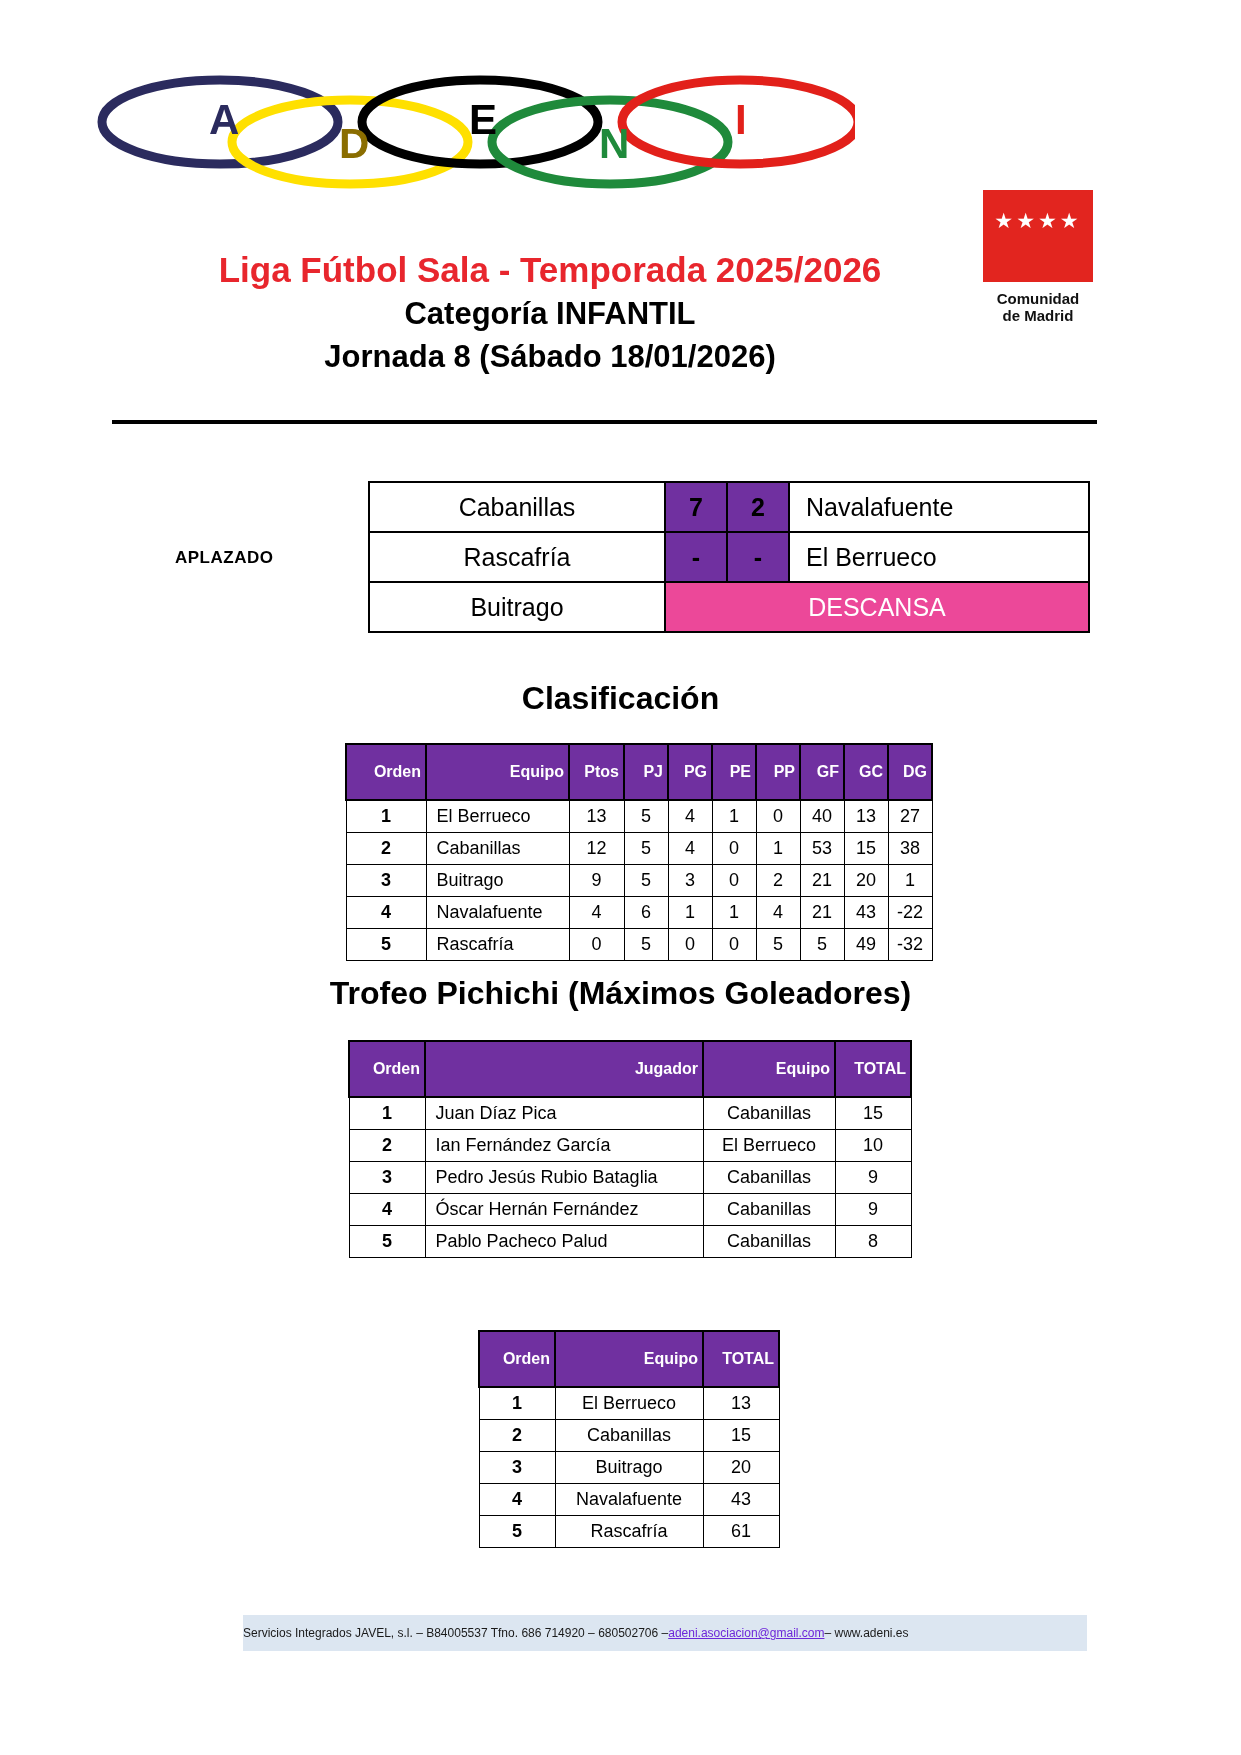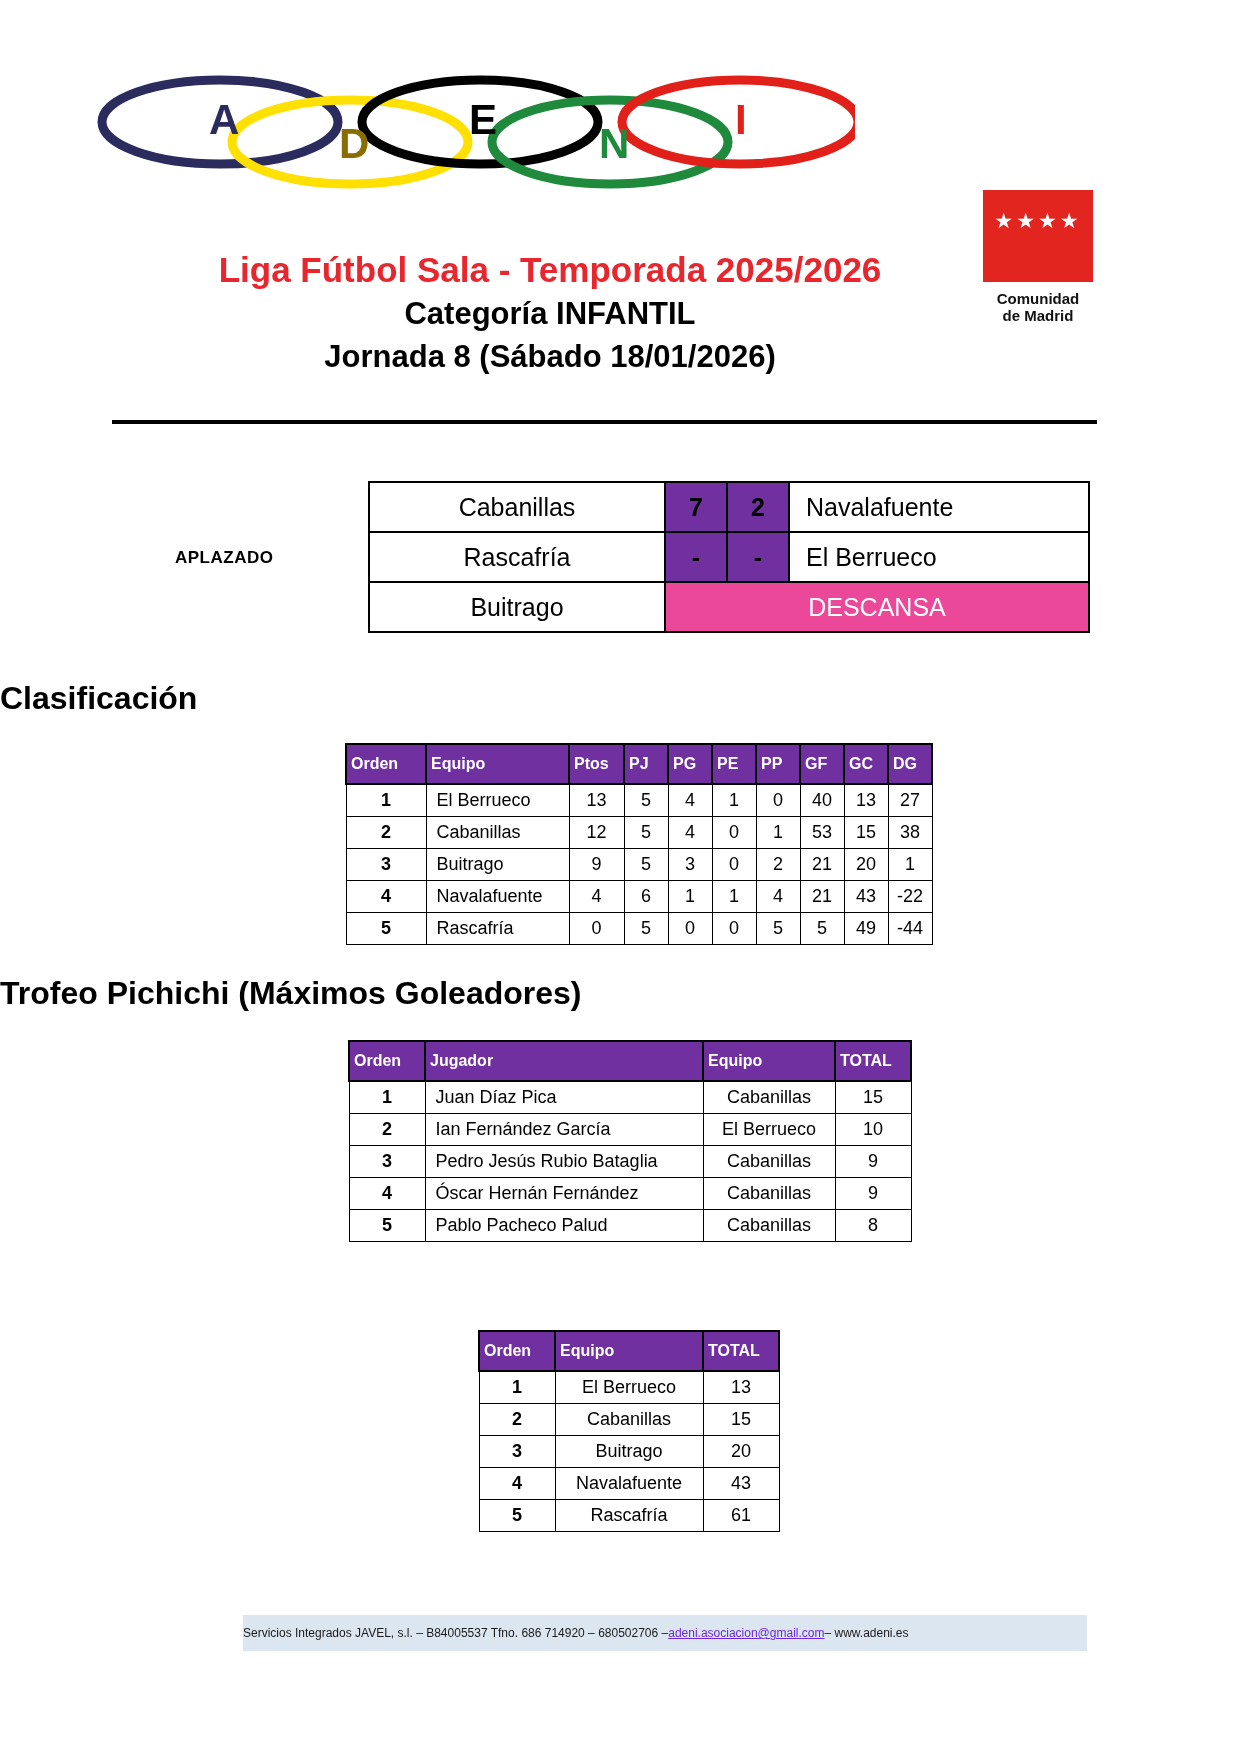--- a/index.html
+++ b/index.html
@@ -144,42 +144,43 @@
   .results td.descansa {
     background: #ec4899;
     color: #fff;
     text-align: center;
   }
 
   
   .section-title {
     position: absolute;
     width: 1241px;
+    text-align: center;
     font-size: 32px;
     font-weight: bold;
     color: #000;
   }
   .t-clasificacion { top: 680px; }
   .t-pichichi { top: 975px; }
   .t-zamora { top: 1260px; }
 
   
   table.data {
     border-collapse: collapse;
     position: absolute;
   }
   table.data th {
     background: #7030a0;
     color: #ffffff;
     font-size: 16px;
     font-weight: bold;
     border: 2px solid #000;
     height: 30px;
-    text-align: left;
-    padding: 4px 4px;
+    text-align: right;
+    padding: 12px 4px;
   }
   table.data td {
     border: 1.5px solid #000;
     height: 31px;
     font-size: 18px;
     text-align: center;
     padding: 0 4px;
     background: #fff;
   }
   table.data td.rank {
@@ -356,21 +357,21 @@
       <tr>
         <td class="rank orden">5</td>
         <td class="team">Rascafría</td>
         <td>0</td>
         <td>5</td>
         <td>0</td>
         <td>0</td>
         <td>5</td>
         <td>5</td>
         <td>49</td>
-        <td>-44</td>
+        <td>-32</td>
       </tr>
     </tbody>
   </table>
 
   <div class="section-title t-pichichi">Trofeo Pichichi (Máximos Goleadores)</div>
   <table class="data" id="tbl-pichichi">
     <thead>
       <tr>
         <th class="th-orden">Orden</th>
         <th class="th-jugador">Jugador</th>

